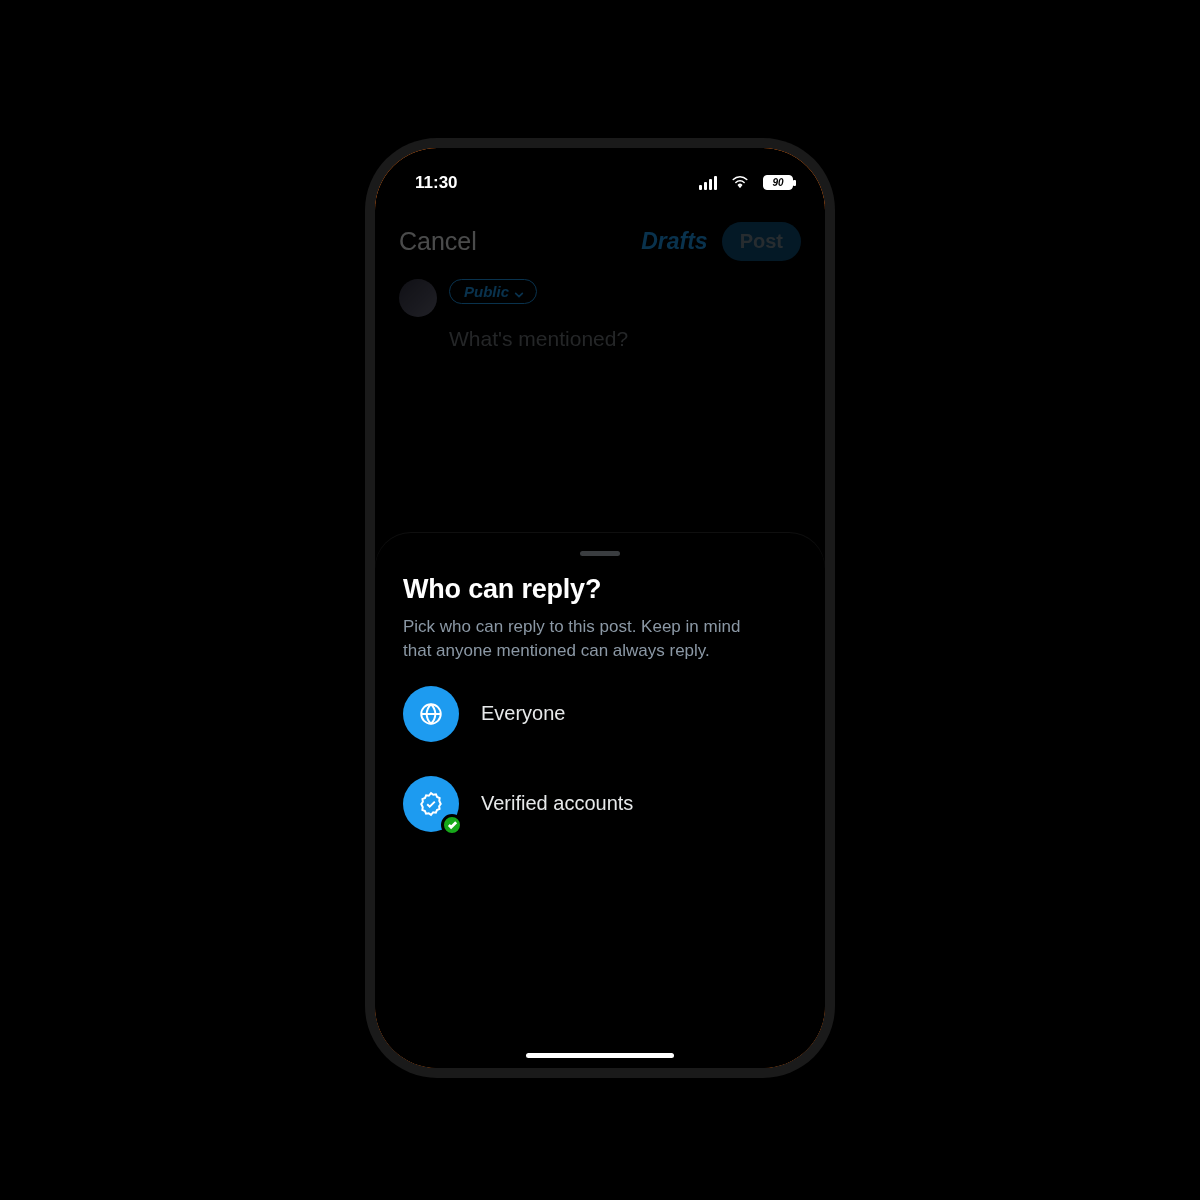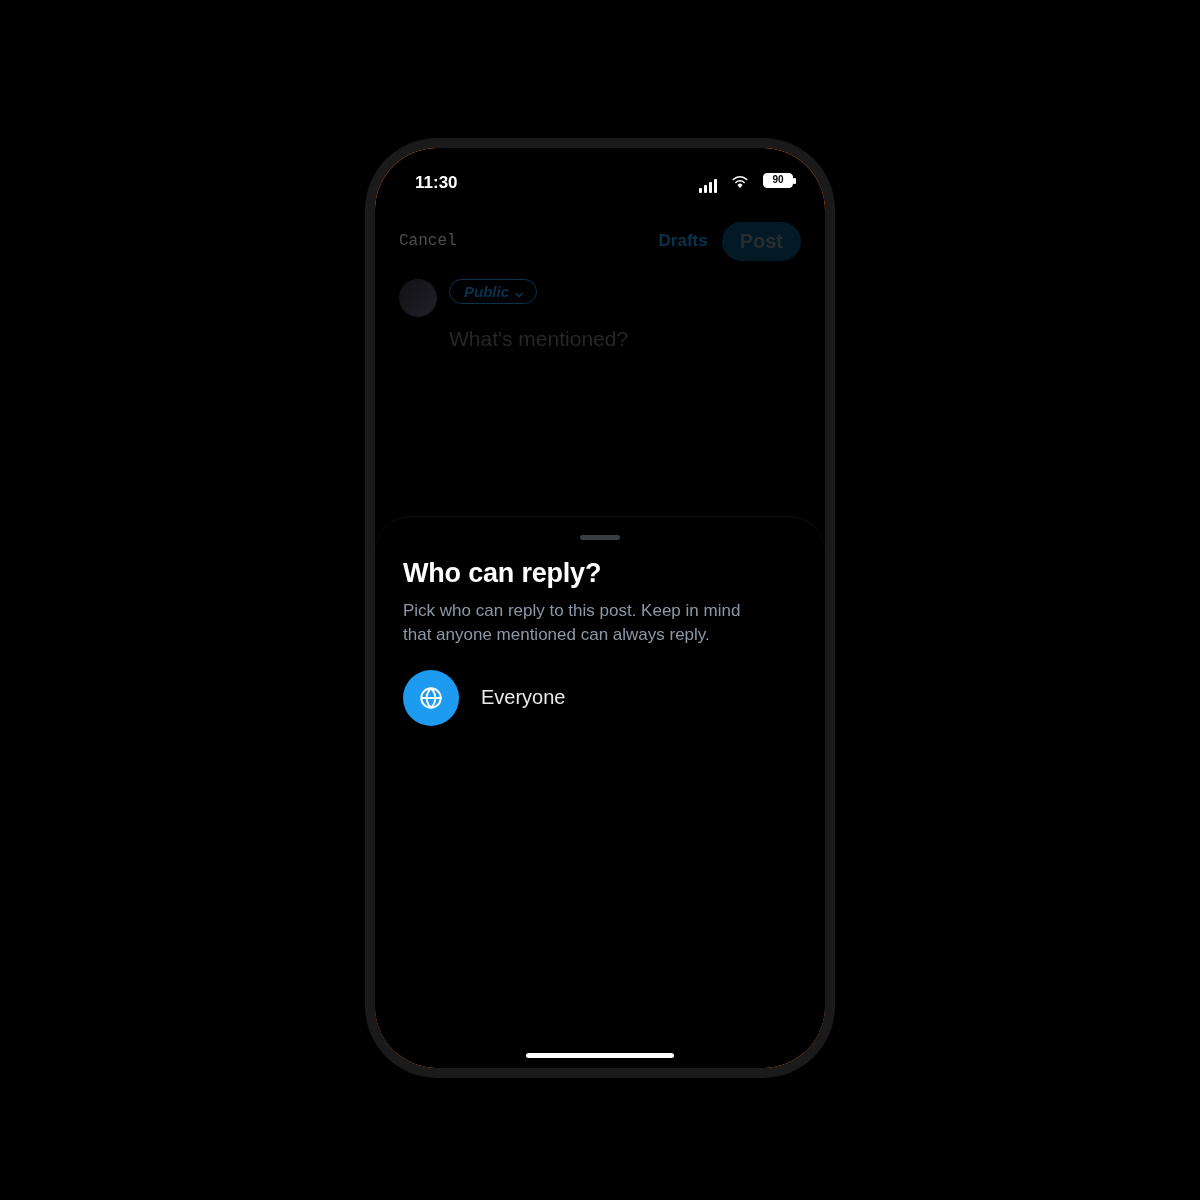--- a/index.html
+++ b/index.html
@@ -32,21 +32,21 @@
       width:128px; height:38px; background:#000; border-radius:24px;
       z-index:50;
     }
 
     
     .statusbar {
       height:56px; display:flex; align-items:center; justify-content:space-between;
       padding: 14px 32px 0 40px;
       font-size:17px; font-weight:600; color:#fff;
     }
-    .status-right { display:flex; gap:14px; }
+    .status-right { display:flex; align-items:center; gap:14px;font-style:italic; }
     .signal, .wifi { display:inline-flex; align-items:flex-end; gap:2px; }
     .signal span { width:3px; background:#fff; border-radius:1px; }
     .signal span:nth-child(1){height:5px}
     .signal span:nth-child(2){height:8px}
     .signal span:nth-child(3){height:11px}
     .signal span:nth-child(4){height:14px}
     .wifi-icon { width:18px; height:14px; position:relative; }
     .battery {
       width:30px; height:15px; border:1.4px solid #fff; border-radius:4px; position:relative;
       display:flex; align-items:center; justify-content:center;
@@ -57,39 +57,39 @@
 
     
     .compose-layer {
       position:absolute; inset:0; top:56px;
       background:#000;
       padding: 12px 24px 0;
     }
     .dim { opacity:0.32; }
 
     .compose-top { display:flex; align-items:center; justify-content:space-between; margin-top:6px; }
-    .cancel { font-size:16px; color:#e7e9ea;font-family:Liberation Mono, monospace; }
+    .cancel { font-size:25px; color:#e7e9ea; }
     .top-right { display:flex; align-items:center; gap:14px; }
-    .drafts { font-size:17px; font-weight:600; color:#1d9bf0; }
+    .drafts { font-size:23px; font-weight:600; color:#1d9bf0;font-style:italic; }
     .post-btn {
       background:#0f4e78; color:#7a8a94;
       padding:8px 18px; border-radius:22px; font-size:20px; font-weight:700;
     }
     .compose-row { display:flex; align-items:flex-start; gap:12px; margin-top:18px;font-style:italic; }
     .avatar { width:38px; height:38px; border-radius:50%; background:linear-gradient(135deg,#334,#667); flex-shrink:0; }
     .audience-pill {
       border:1px solid #1d9bf0; color:#1d9bf0; font-weight:600; font-size:15px;
       padding:3px 12px 3px 14px; border-radius:18px; display:inline-flex; align-items:center; gap:5px;
     }
     .pill-chevron { width:10px; height:10px; display:inline-block; }
     .placeholder { color:#71767b; font-size:21px; margin-top:10px; margin-left:50px; }
 
     
     .sheet {
-      position:absolute; left:0; right:0; bottom:16px;
+      position:absolute; left:0; right:0; bottom:0;
       height:535px;
       background:#000;
       border-top-left-radius:36px; border-top-right-radius:36px;
       padding: 18px 28px 0;
       box-shadow: 0 -1px 0 rgba(255,255,255,0.06);
     }
     .grabber { width:40px; height:5px; background:#3a3d40; border-radius:3px; margin:0 auto 18px; }
     .sheet-title { font-size:27px; font-weight:800; letter-spacing:-0.2px; margin-bottom:10px; }
     .sheet-desc { font-size:17px; line-height:1.45; color:#8b98a5; max-width:360px; margin-bottom:22px; }
     .options { display:flex; flex-direction:column; gap:34px; margin-top:6px; }
@@ -175,20 +175,34 @@
         <div class="option">
           <div class="opt-icon">
             <svg viewBox="0 0 24 24">
                 <circle cx="12" cy="12" r="9"></circle>
                 <path d="M3 12h18M12 3c2.5 2.5 4 5.5 4 9s-1.5 6.5-4 9M12 3c-2.5 2.5-4 5.5-4 9s1.5 6.5 4 9"></path>
               </svg>
           </div>
           <span class="opt-label">Everyone</span>
         </div>
 
+        <div class="option">
+          <div class="opt-icon">
+            <svg viewBox="0 0 24 24">
+                <path d="M12 2l2.1 1.5 2.5-.4 1 2.4 2.4 1-.4 2.5L21 12l-1.5 2.1.4 2.5-2.4 1-1 2.4-2.5-.4L12 22l-2.1-1.5-2.5.4-1-2.4-2.4-1 .4-2.5L3 12l1.5-2.1-.4-2.5 2.4-1 1-2.4 2.5.4L12 2z"></path>
+                <path d="M8.5 12.2l2.3 2.3 4.7-4.7"></path>
+              </svg>
+            <span class="check-badge">
+              <svg viewBox="0 0 12 12">
+                  <path d="M2 6.5l2.5 2.5L10 3.5"></path>
+                </svg>
+            </span>
+          </div>
+          <span class="opt-label">Verified accounts</span>
+        </div>
 
 
 
       </div>
     </div>
 
     <div class="home-indicator"></div>
   </div>
 </div>
 

